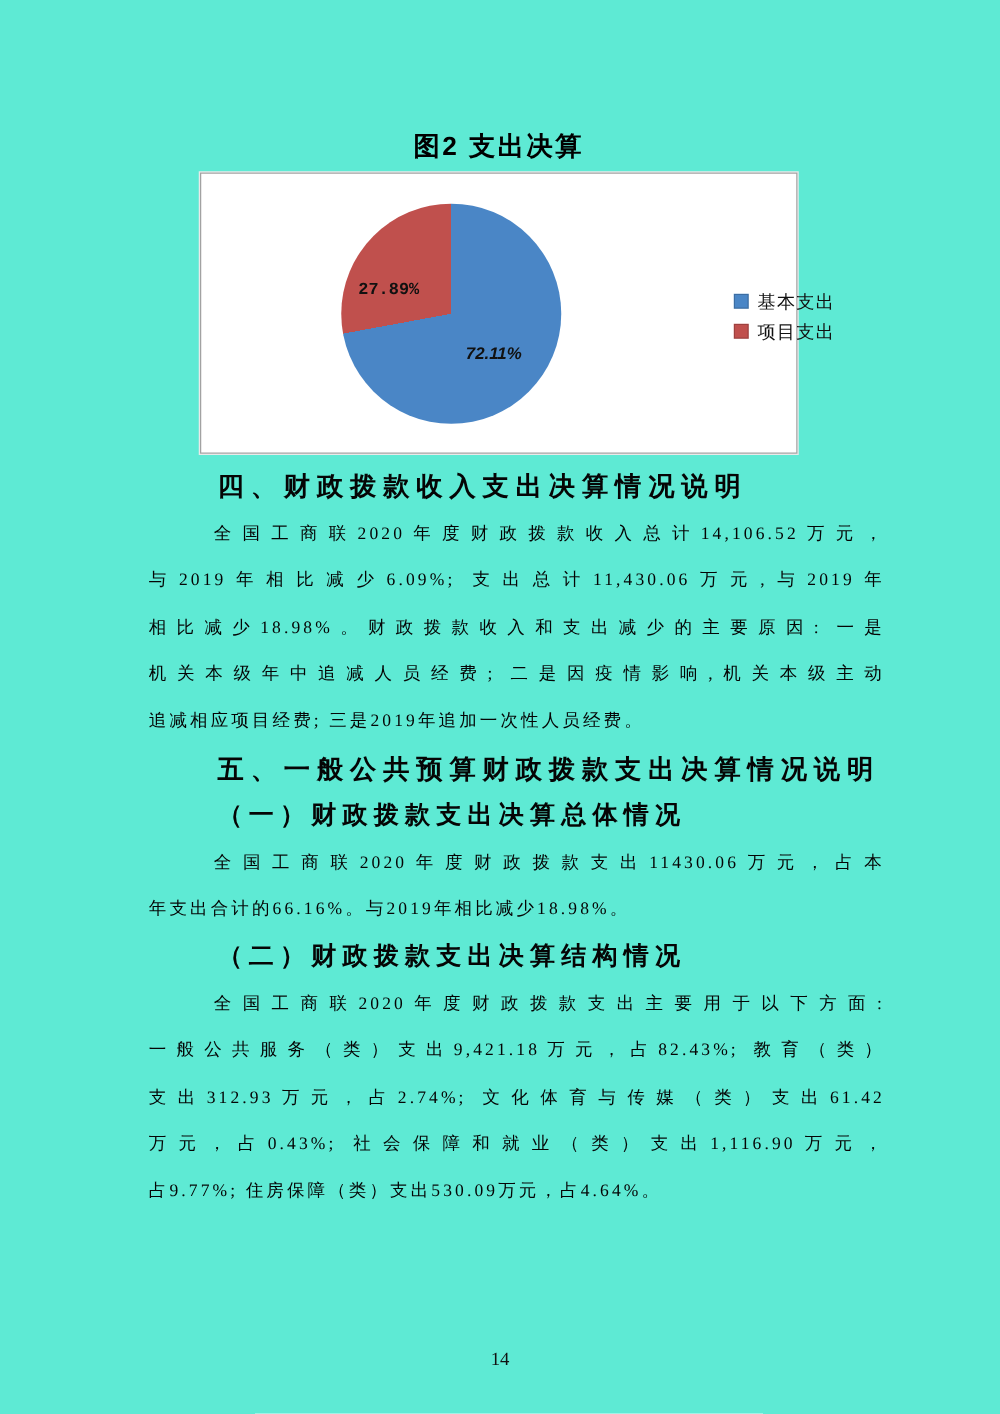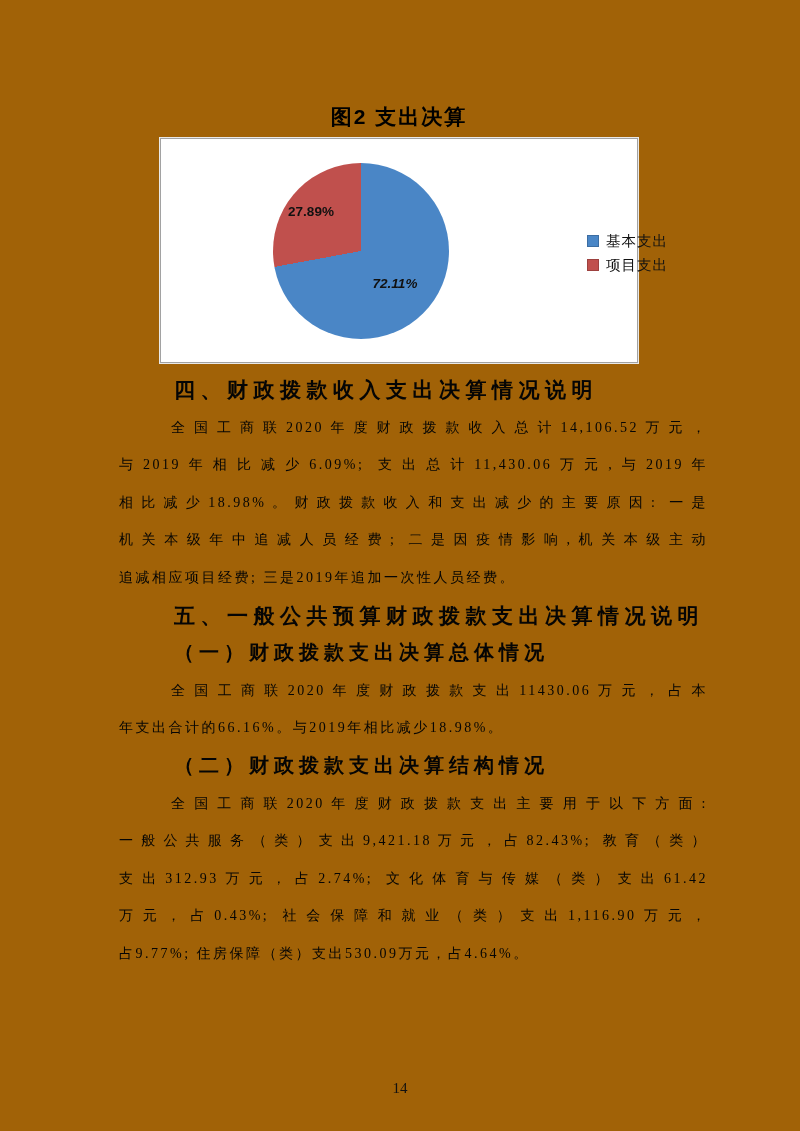--- a/index.html
+++ b/index.html
@@ -1,20 +1,20 @@
 <!DOCTYPE html>
 <html><head>
 <meta charset="utf-8">
 <style>
   html, body { margin: 0; padding: 0; background: #ffffff; }
   #page {
     position: relative;
     width: 800px;
     height: 1131px;
-    background: #a16207;
+    background: #5eead4;
     overflow: hidden;
     font-family: "Liberation Serif", serif;
     color: #0a0a0a;
   }
 
   
   #fig-title {
     position: absolute;
     left: 160px; top: 103px; width: 478px; height: 30px;
     text-align: center;
@@ -41,21 +41,21 @@
   .pie-label {
     position: absolute;
     transform: translate(-50%, -50%);
     font-family: "Liberation Sans", sans-serif;
     font-weight: bold;
     font-size: 13.5px;
     color: #111;
     white-space: nowrap;
   }
   #pie-label-blue { left: 234px; top: 144px; font-style: italic; }
-  #pie-label-red  { left: 150px; top: 72px;  }
+  #pie-label-red  { left: 150px; top: 94px; font-family: Liberation Mono, monospace;  }
 
   #legend {
     position: absolute;
     left: 394px; top: 90px;
   }
   .legend-item {
     display: flex;
     align-items: center;
     height: 24px;
     font-family: "Liberation Serif", serif;

